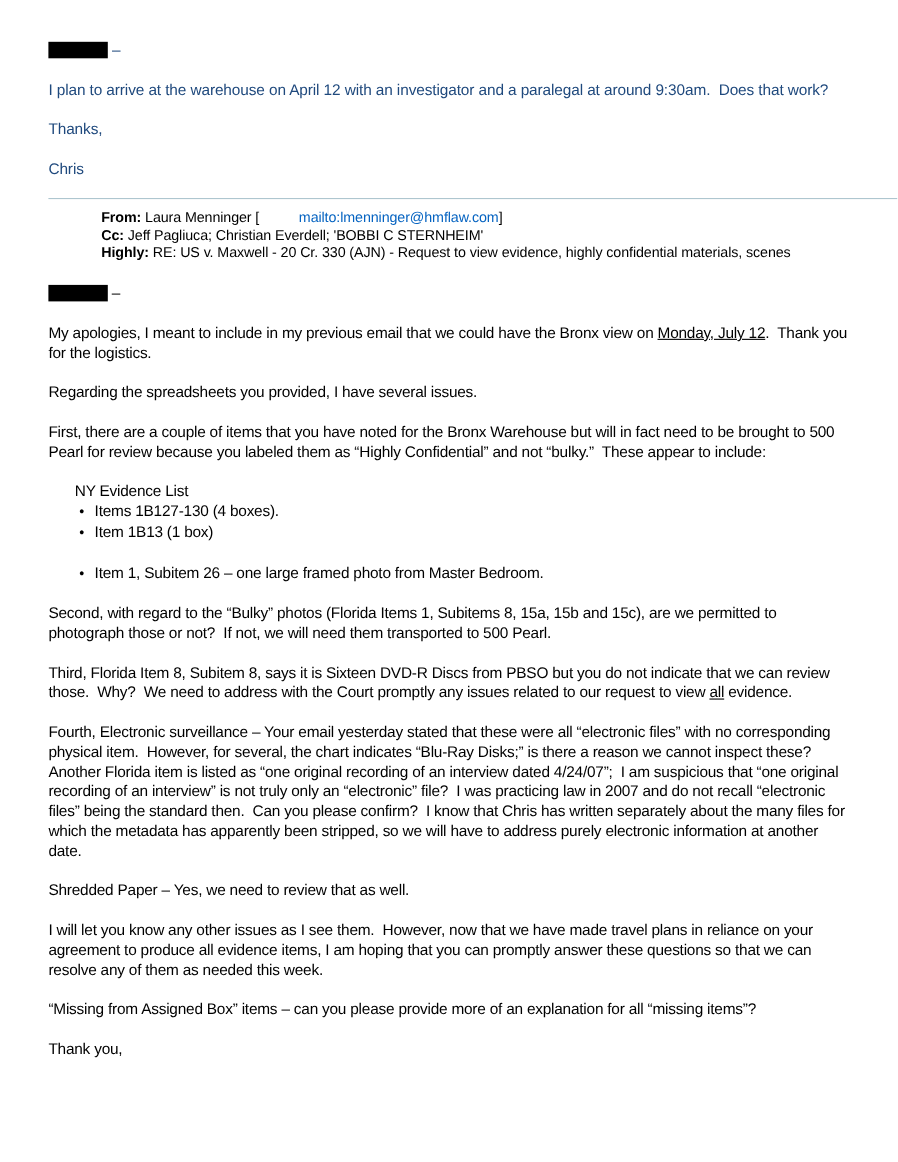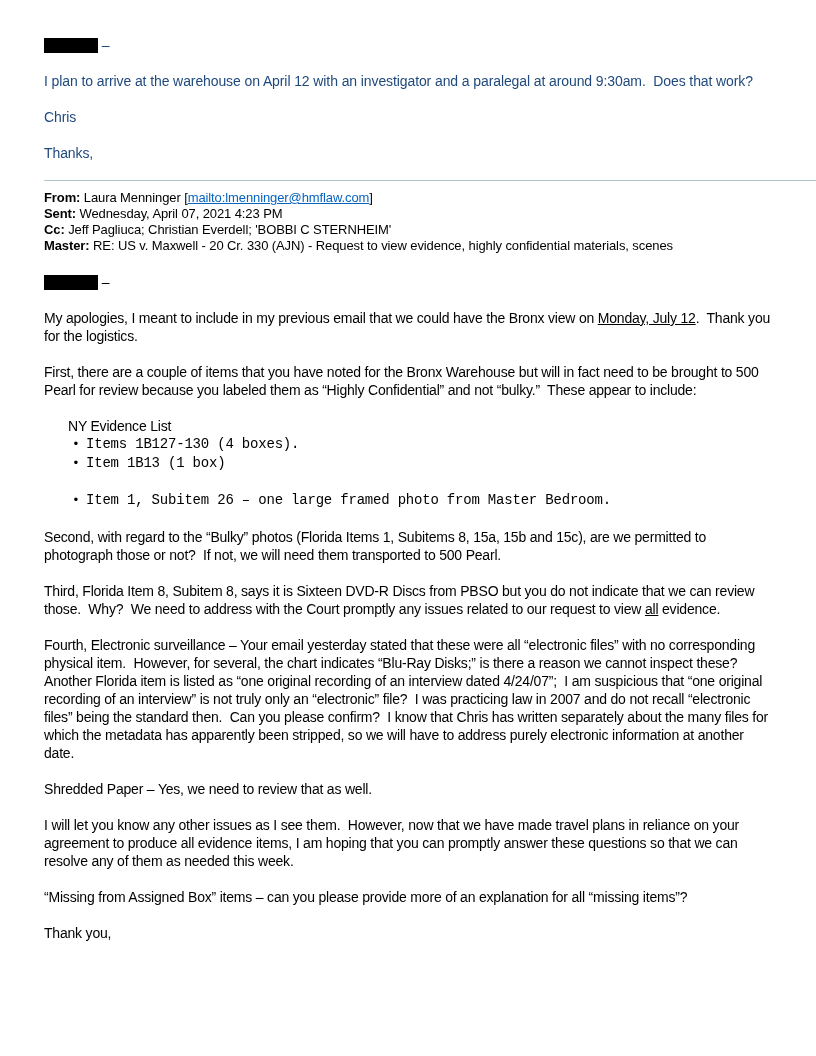--- a/index.html
+++ b/index.html
@@ -36,69 +36,69 @@
   .divider {
     border: none;
     border-top: 1.5px solid var(--divider-color, #AEC6CF);
     margin: 14px 0 9px 0;
     width: calc(100% + 44px); 
   }
 
   
   .headers { font-size: 13px; line-height: 16px; color: #000; letter-spacing: -0.1px; }
   .headers .hline { white-space: nowrap; }
-  .headers b { font-weight: bold; }
+  .headers b { font-weight: bold; margin-left: 48px; }
   .headers a.link {
     color: var(--link-color, #0563C1);
-    text-decoration: underline;
     cursor: pointer;
+    padding-left: 36px;
   }
 
   
   .mailbody { margin-top: 19px; font-size: 14px; line-height: 18px; letter-spacing: -0.2px; }
   .mailbody p { margin: 0 0 18px 0; white-space: pre-wrap; }
   .u { text-decoration: underline; }
 
   .list-block { margin: 0 0 18px 0; }
   .list-title { margin-left: 24px; }
-  .bullet-item { margin-left: 28px; font-family: Liberation Mono, monospace; }
+  .bullet-item { margin-left: 28px; }
   .bullet-item::before {
     content: "\2022";
     display: inline-block;
     width: 14px;
     font-size: 13px;
   }
 </style>
 </head>
 <body>
 
 <div class="page">
   <div class="content">
 
     <div class="reply">
       <p><span class="redact r-name"></span> <span>–</span></p>
       <p>I plan to arrive at the warehouse on April 12 with an investigator and a paralegal at around 9:30am.  Does that work?</p>
+      <p>Thanks,</p>
       <p>Chris</p>
-      <p>Thanks,</p>
     </div>
 
     <hr class="divider">
 
     <div class="headers">
       <div class="hline"><b>From:</b> <span>Laura Menninger [</span><a class="link">mailto:lmenninger@hmflaw.com</a><span>]</span></div>
-      <div class="hline"><b>Sent:</b> <span>Wednesday, April 07, 2021 4:23 PM</span></div>
       <div class="hline"><b>Cc:</b> <span>Jeff Pagliuca; Christian Everdell; 'BOBBI C STERNHEIM'</span></div>
-      <div class="hline"><b>Master:</b> <span>RE: US v. Maxwell - 20 Cr. 330 (AJN) - Request to view evidence, highly confidential materials, scenes</span></div>
+      <div class="hline"><b>Highly:</b> <span>RE: US v. Maxwell - 20 Cr. 330 (AJN) - Request to view evidence, highly confidential materials, scenes</span></div>
     </div>
 
     <div class="mailbody">
       <p><span class="redact r-name"></span> <span>–</span></p>
 
       <p><span>My apologies, I meant to include in my previous email that we could have the Bronx view on </span><span class="u">Monday, July 12</span><span>.  Thank you for the logistics.</span></p>
 
+      <p>Regarding the spreadsheets you provided, I have several issues.</p>
 
       <p>First, there are a couple of items that you have noted for the Bronx Warehouse but will in fact need to be brought to 500 Pearl for review because you labeled them as “Highly Confidential” and not “bulky.”  These appear to include:</p>
 
       <div class="list-block">
         <div class="list-title">NY Evidence List</div>
         <div class="bullet-item"><span>Items 1B127-130 (4 boxes).</span></div>
         <div class="bullet-item"><span>Item 1B13 (1 box)</span></div>
       </div>
 
       <div class="list-block">

